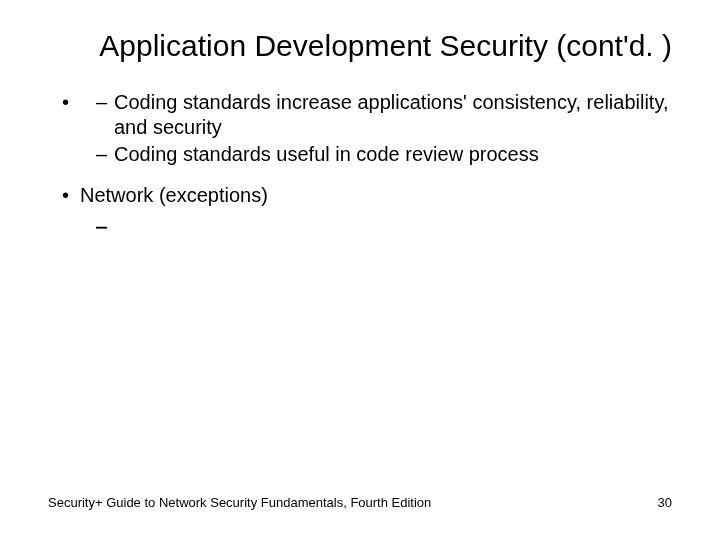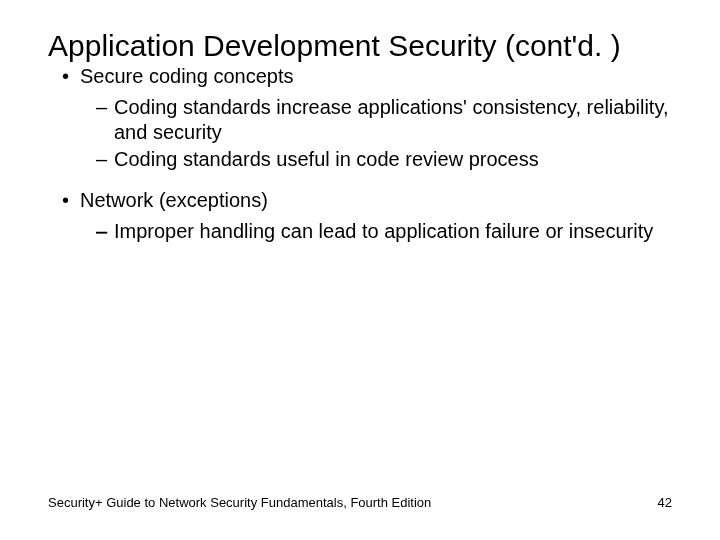--- a/index.html
+++ b/index.html
@@ -10,24 +10,25 @@
     body {
       width: 720px;
       height: 540px;
       font-family: Arial, Helvetica, sans-serif;
       color: #000;
       background: #fff;
       position: relative;
       padding: 28px 48px 0 48px;
     }
     .title {
-      text-align: left;
+      text-align: right;
       font-size: 30px;
       line-height: 1.2;
       font-weight: normal;
+      margin-bottom: 26px;
     }
     .content {
       font-size: 20px;
       line-height: 1.25;
     }
     .bullet-1 {
       position: relative;
       padding-left: 32px;
       margin-bottom: 6px;
     }
@@ -62,21 +63,20 @@
   </style>
 </head>
 <body>
 
 <div class="title">Application Development Security (cont'd. )</div>
 
 <div class="content">
 
   <div class="bullet-1">
     <span class="dot">•</span>
-    <span>Secure coding concepts</span>
   </div>
   <div class="bullet-2">
     <span class="dash">–</span>
     <span>Coding standards increase applications' consistency, reliability, and security</span>
   </div>
   <div class="bullet-2">
     <span class="dash">–</span>
     <span>Coding standards useful in code review process</span>
   </div>
 
@@ -87,21 +87,20 @@
     <span>Network (exceptions)</span>
   </div>
   <div class="bullet-2">
     <span class="dash">–</span>
   </div>
   <div class="bullet-2">
     <span class="dash">–</span>
   </div>
   <div class="bullet-2">
     <span class="dash">–</span>
-    <span>Improper handling can lead to application failure or insecurity</span>
   </div>
 
 </div>
 
 <div class="footer">
   <span>Security+ Guide to Network Security Fundamentals, Fourth Edition</span>
-  <span>42</span>
+  <span>30</span>
 </div>
 
 </body></html>

